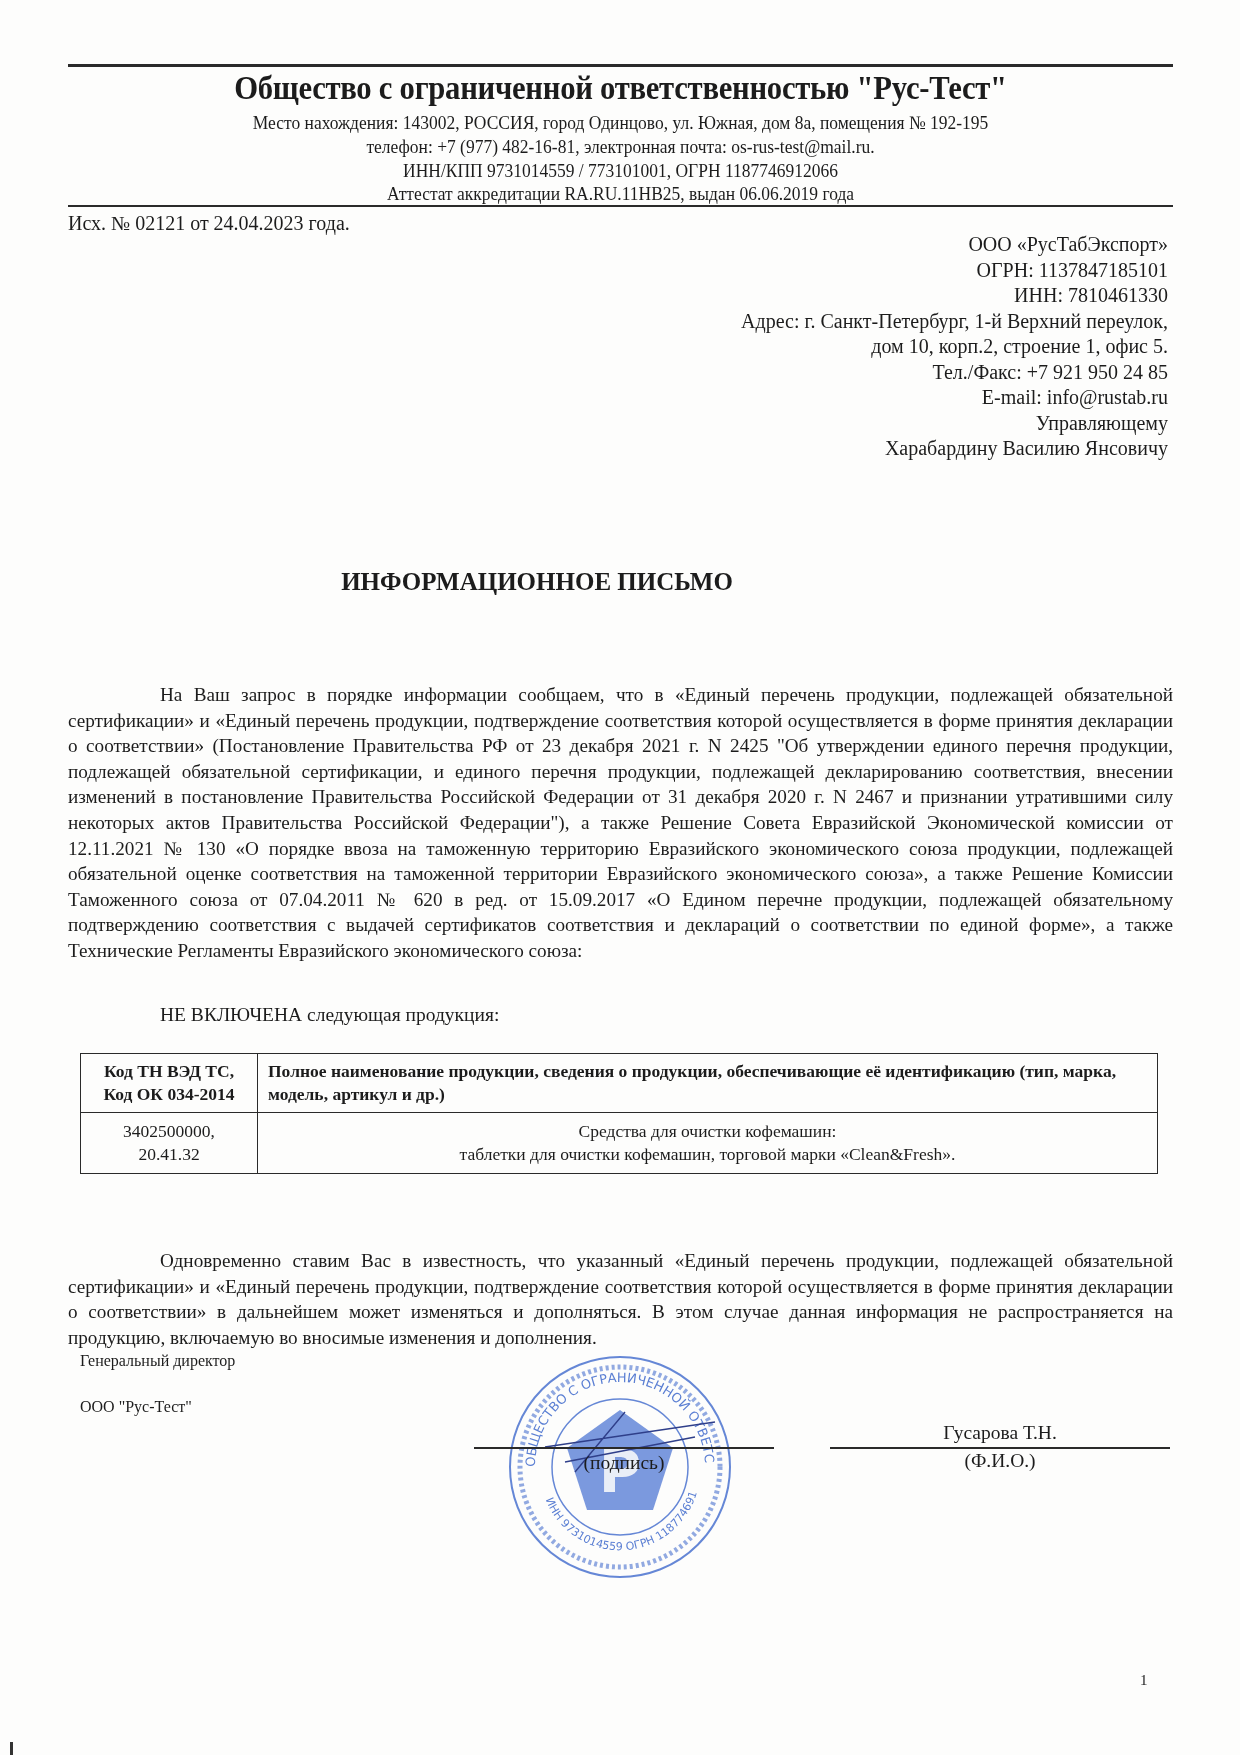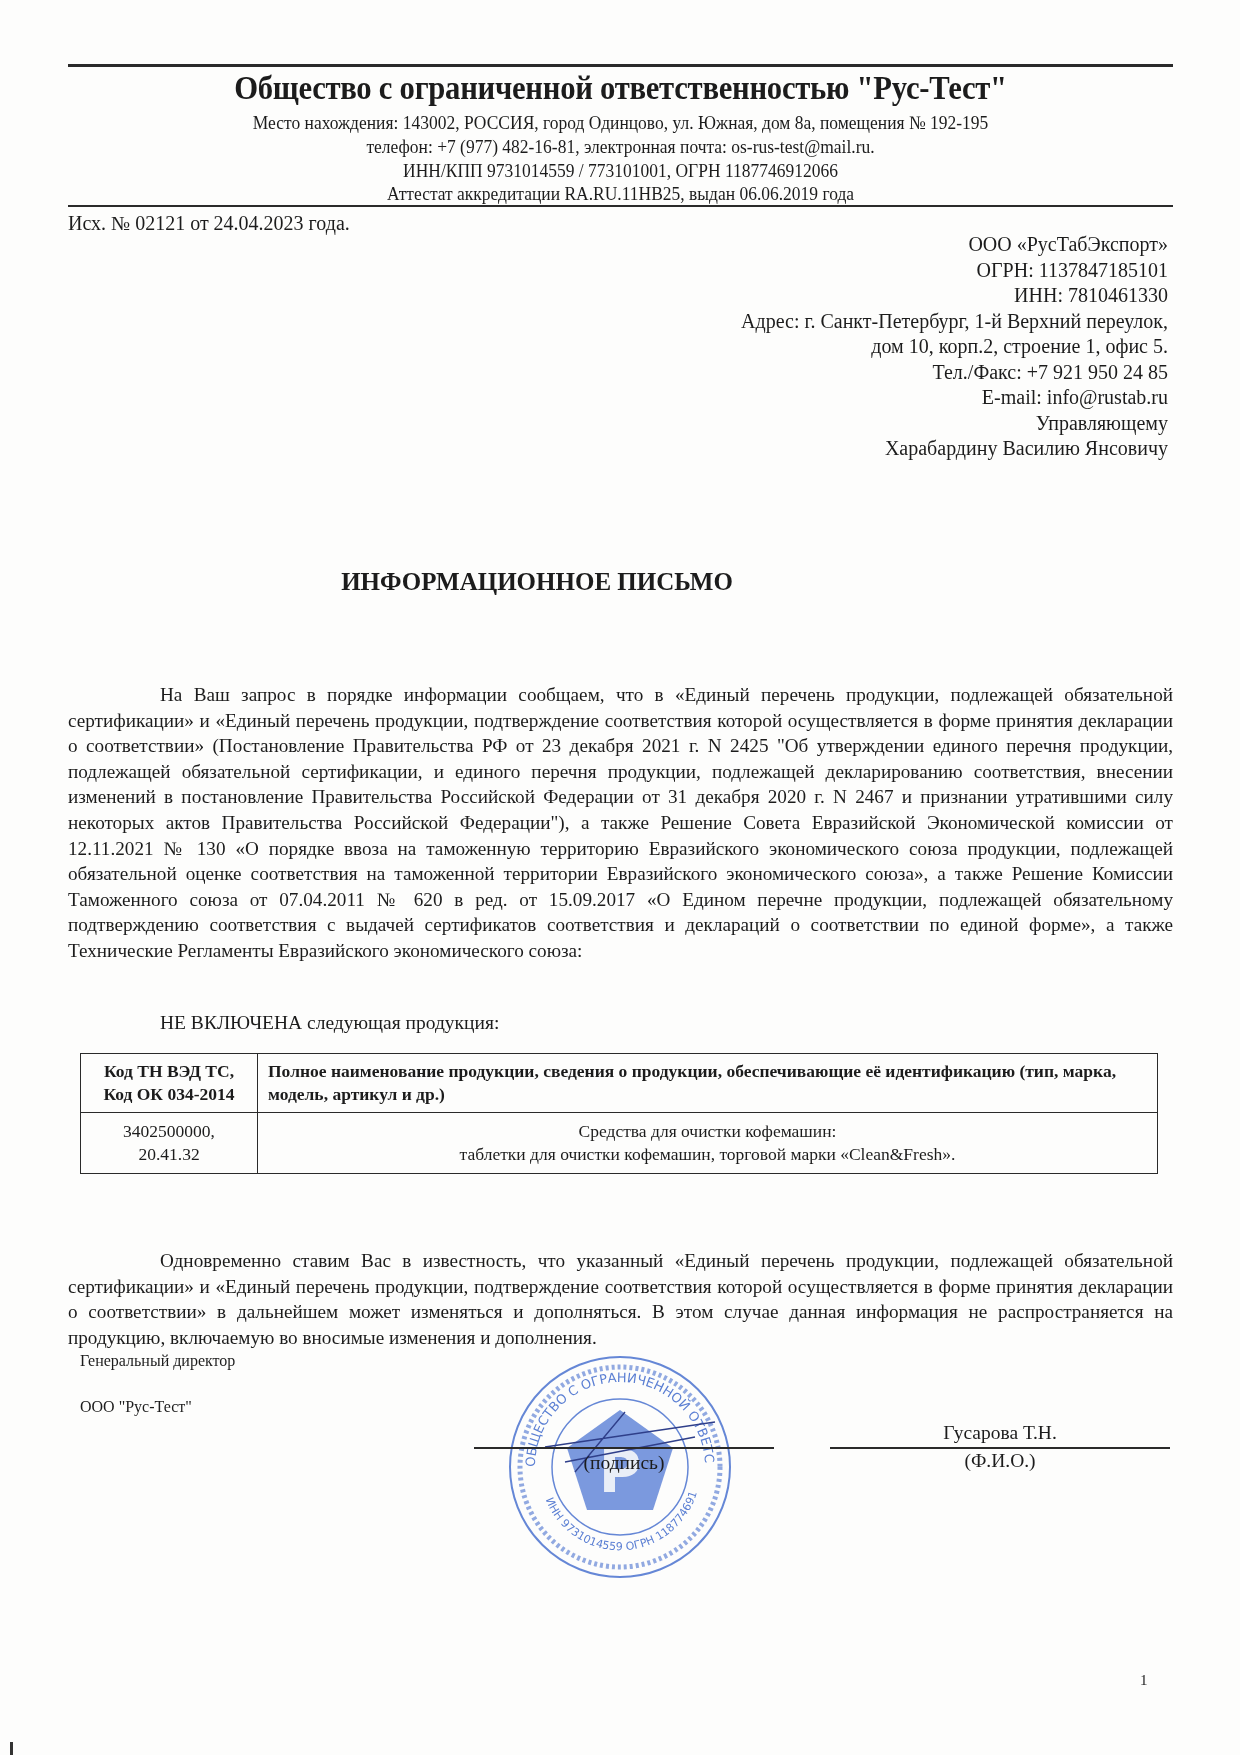--- a/index.html
+++ b/index.html
@@ -16,21 +16,21 @@
   }
   .hdr-line { position: absolute; left: 68px; width: 1105px; text-align: center; font-size: 19px; transform: scaleX(0.92); }
   .outnum { position: absolute; left: 68px; top: 212px; font-size: 20px; }
   .recipient { position: absolute; right: 72px; top: 232px; text-align: right; font-size: 20px; line-height: 25.5px; }
   .recipient div { white-space: nowrap; }
   .doc-title { position: absolute; left: 0; width: 1074px; top: 552px; text-align: center; font-size: 25px; font-weight: bold; margin-top: 16px; }
   .para {
     position: absolute; left: 68px; width: 1105px; font-size: 19.2px; line-height: 25.6px;
     text-align: justify; text-indent: 92px; margin-top: 45px;
   }
-  .excl { position: absolute; left: 160px; top: 1004px; font-size: 19.5px; margin-top: 8px; }
+  .excl { position: absolute; left: 160px; top: 1004px; font-size: 19.5px; }
   table.prod {
     position: absolute; left: 80px; top: 1053px; width: 1078px; border-collapse: collapse; font-size: 17.5px;
   }
   table.prod td { border: 1.5px solid #2a2a2a; padding: 4px 8px; line-height: 23px; font-family: Liberation Serif, serif; }
   table.prod td.c1 { width: 160px; text-align: center; }
   table.prod tr.head td { font-weight: bold; height: 50px; }
   table.prod tr.head td.c2 { text-align: left; padding-left: 10px; }
   table.prod tr.row td { height: 52px; }
   table.prod tr.row td.c2 { text-align: center; }
   .sig-label { position: absolute; font-size: 16px; }

